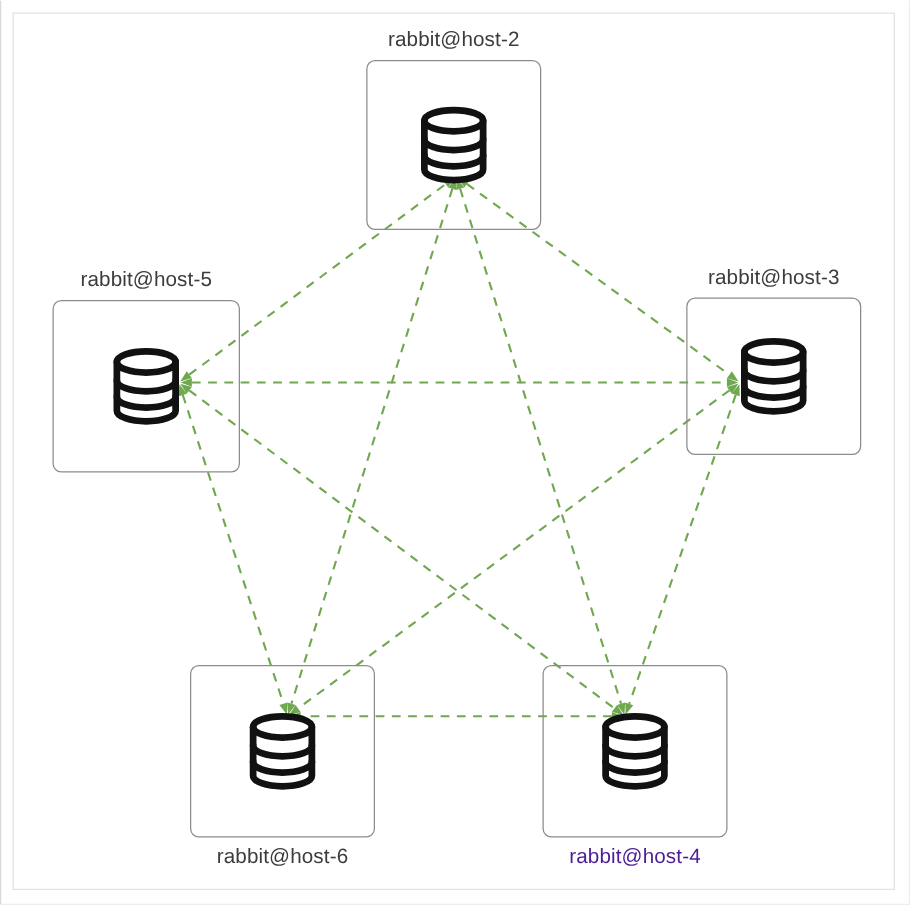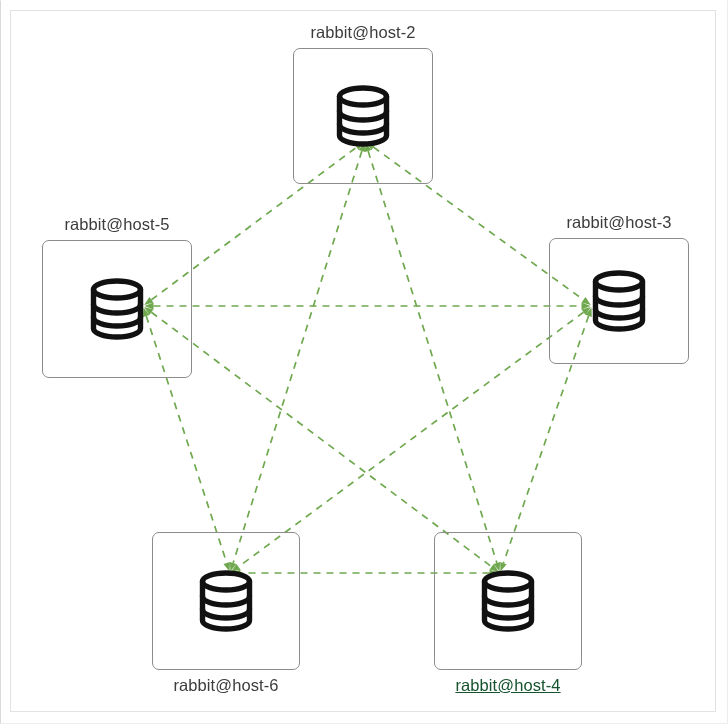--- a/index.html
+++ b/index.html
@@ -195,21 +195,21 @@
         <div class="node-icon">
           <svg viewBox="0 0 62 64" xmlns="http://www.w3.org/2000/svg">
             <g fill="none" stroke="#111111" stroke-width="5.4" stroke-linecap="round" stroke-linejoin="round">
               <ellipse cx="31" cy="12.5" rx="23.5" ry="8.5"></ellipse>
               <path d="M7.5 12.5 V51.5 C7.5 56.2 18 60 31 60 C44 60 54.5 56.2 54.5 51.5 V12.5"></path>
               <path d="M7.5 27.5 C7.5 32.2 18 36 31 36 C44 36 54.5 32.2 54.5 27.5"></path>
               <path d="M7.5 40.5 C7.5 45.2 18 49 31 49 C44 49 54.5 45.2 54.5 40.5"></path>
             </g>
           </svg>
         </div>
-        <div class="node-label label-below" style="color: #14532d; text-decoration: underline;">rabbit@host-4</div>
+        <div class="node-label label-below" style="color: #4c1d95;">rabbit@host-4</div>
       </div>
       <div class="node" style="left: 152px; top: 532px; width: 148px; height: 138px;">
         <div class="node-box" style="border-color: rgb(140, 140, 140);"></div>
         <div class="node-icon">
           <svg viewBox="0 0 62 64" xmlns="http://www.w3.org/2000/svg">
             <g fill="none" stroke="#111111" stroke-width="5.4" stroke-linecap="round" stroke-linejoin="round">
               <ellipse cx="31" cy="12.5" rx="23.5" ry="8.5"></ellipse>
               <path d="M7.5 12.5 V51.5 C7.5 56.2 18 60 31 60 C44 60 54.5 56.2 54.5 51.5 V12.5"></path>
               <path d="M7.5 27.5 C7.5 32.2 18 36 31 36 C44 36 54.5 32.2 54.5 27.5"></path>
               <path d="M7.5 40.5 C7.5 45.2 18 49 31 49 C44 49 54.5 45.2 54.5 40.5"></path>

